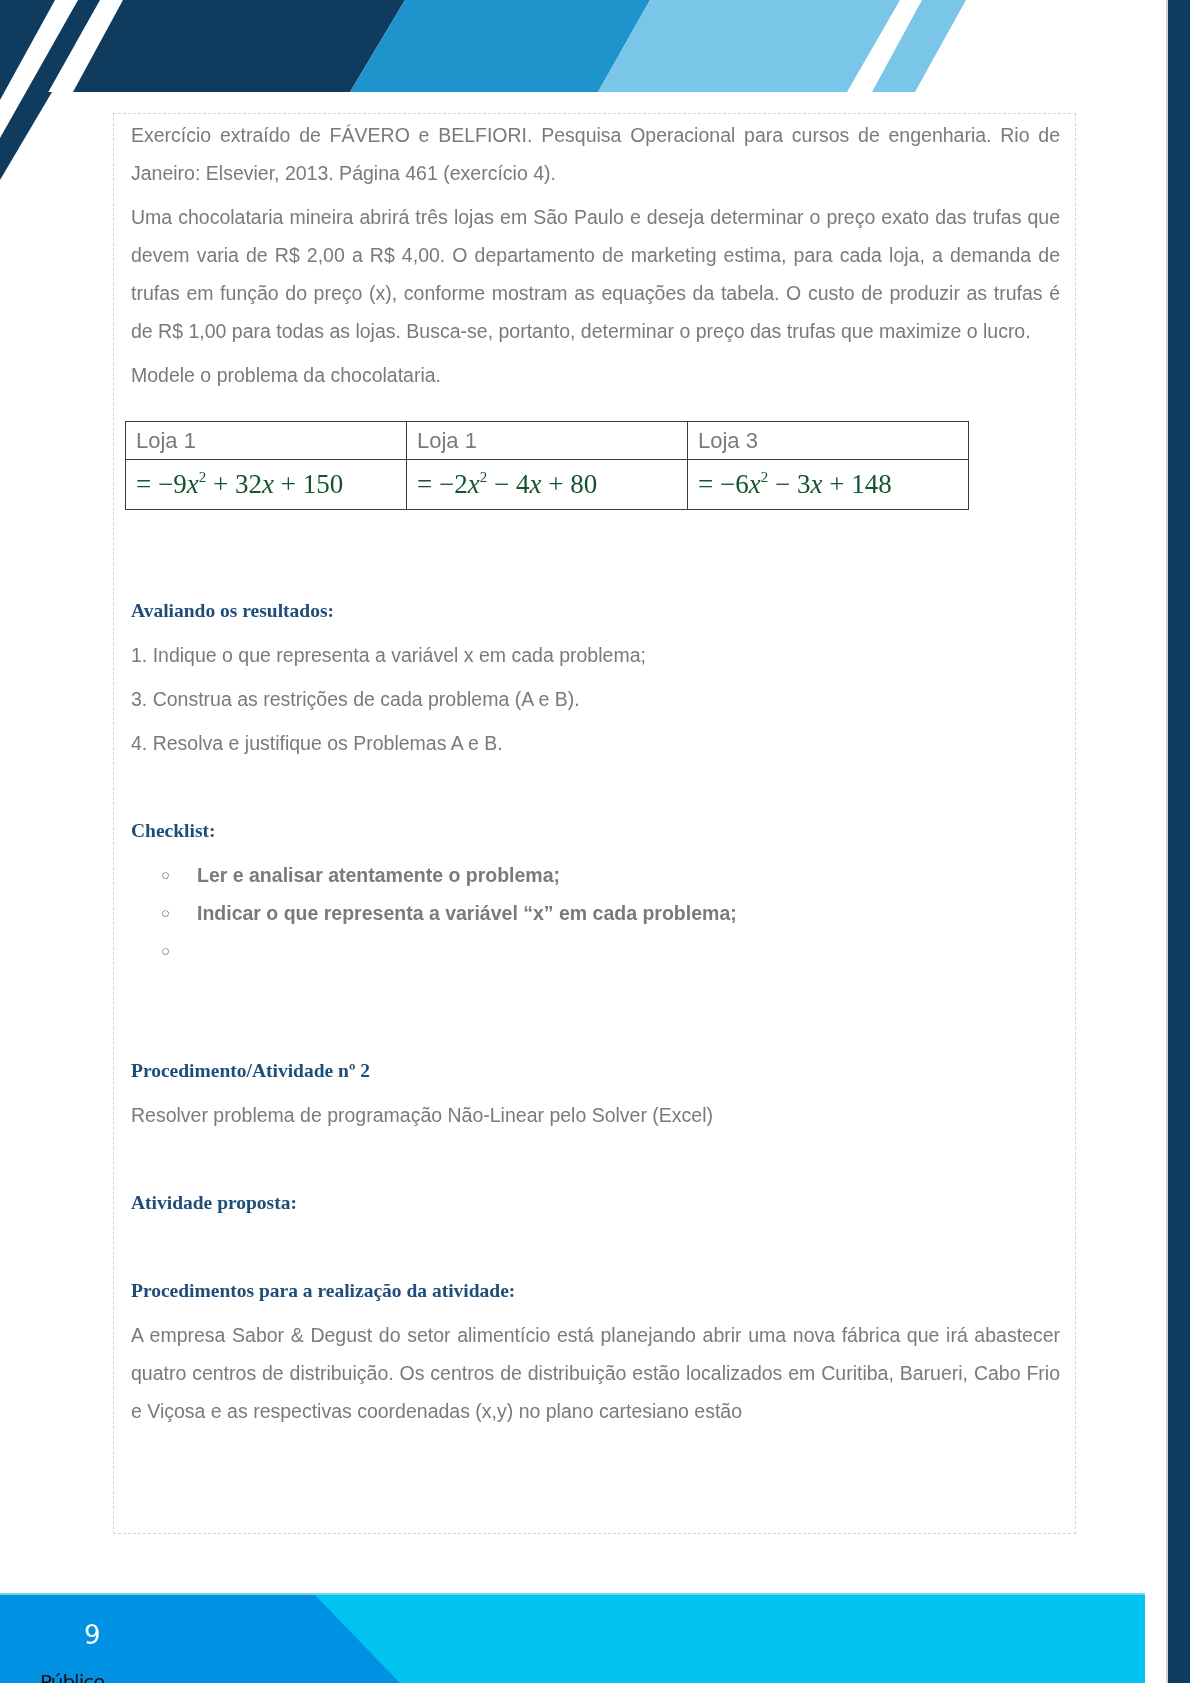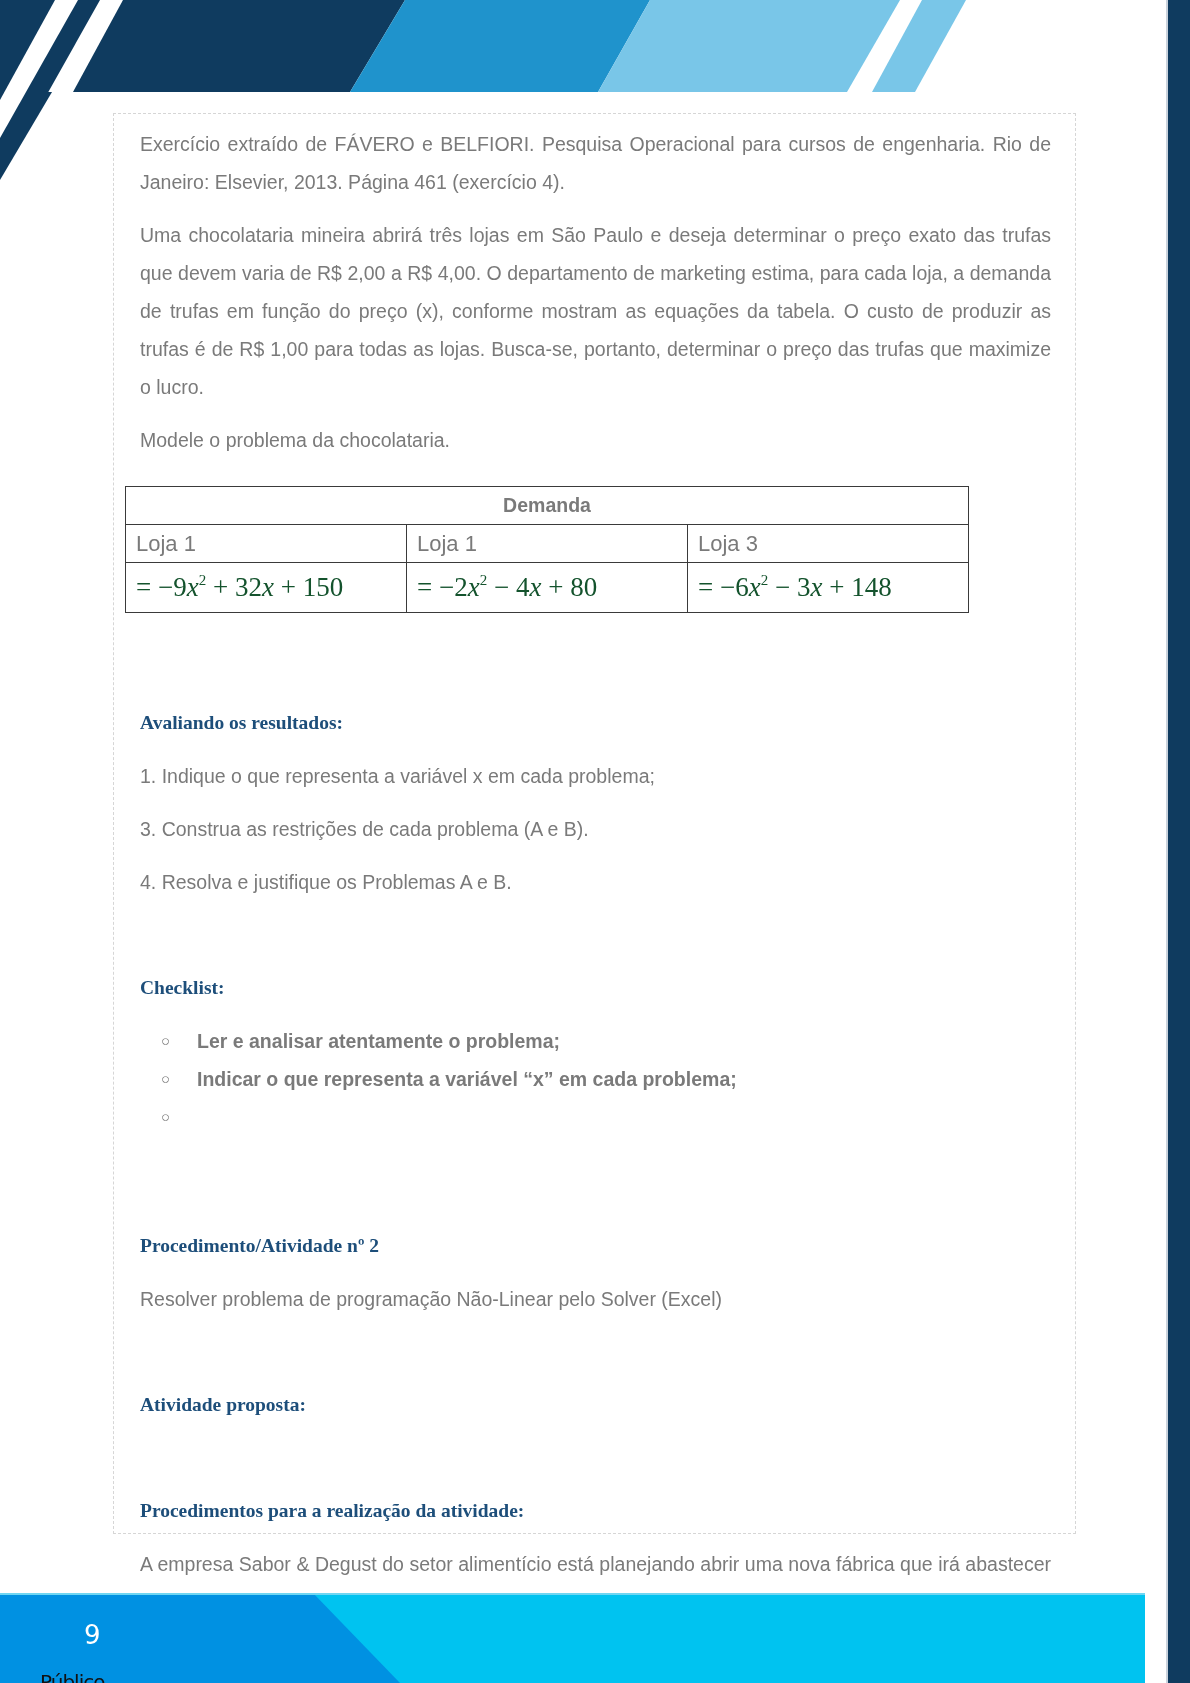--- a/index.html
+++ b/index.html
@@ -13,21 +13,21 @@
   .right-strip-edge { position:absolute; left:1166px; top:0; width:2px; height:1683px; background:#c9d2dc; }
 
   .content-frame {
     position:absolute; left:113px; top:113px; width:963px; height:1421px;
     border:1px dashed #d6d6d6; box-sizing:border-box;
   }
   .content {
     position:absolute; left:125px; top:110px; width:941px;
     color:#7a7a7a; font-size:19.5px; line-height:38px;
   }
-  .content p { margin:15px; text-align:justify; }
+  .content p { margin:6px; text-align:justify; }
   .heading { color:#1d4e7a; font-weight:bold; margin:0;font-family:Liberation Serif, serif; }
 
   table.demanda {
     border-collapse:collapse; width:844px; margin-top:27px; margin-left:0;
     color:#7a7a7a;
   }
   table.demanda td { border:1px solid #3a3a3a; padding:0 10px; }
   table.demanda td.th-main { text-align:center; font-weight:bold; height:37px; font-size:19.5px; line-height:37px; }
   table.demanda td.th-col { font-weight:normal; height:37px; font-size:22px; line-height:37px; width:260px; }
   table.demanda td.eq {
@@ -65,23 +65,20 @@
 
 <div class="content-frame"></div>
 
 <div class="content">
   <p>Exercício extraído de FÁVERO e BELFIORI. Pesquisa Operacional para cursos de engenharia. Rio de Janeiro: Elsevier, 2013. Página 461 (exercício 4).</p>
   <p>Uma chocolataria mineira abrirá três lojas em São Paulo e deseja determinar o preço exato das trufas que devem varia de R$ 2,00 a R$ 4,00. O departamento de marketing estima, para cada loja, a demanda de trufas em função do preço (x), conforme mostram as equações da tabela. O custo de produzir as trufas é de R$ 1,00 para todas as lojas. Busca-se, portanto, determinar o preço das trufas que maximize o lucro.</p>
   <p>Modele o problema da chocolataria.</p>
 
   <table class="demanda">
     <tbody>
-        <tr>
-      <td class="th-main" colspan="3">Demanda</td>
-    </tr>
     <tr>
       <td class="th-col">Loja 1</td>
       <td class="th-col">Loja 1</td>
       <td class="th-col">Loja 3</td>
     </tr>
     <tr>
       <td class="eq"><span>= −9</span><i>x</i><sup>2</sup><span> + 32</span><i>x</i><span> + 150</span></td>
       <td class="eq"><span>= −2</span><i>x</i><sup>2</sup><span> − 4</span><i>x</i><span> + 80</span></td>
       <td class="eq"><span>= −6</span><i>x</i><sup>2</sup><span> − 3</span><i>x</i><span> + 148</span></td>
     </tr>

